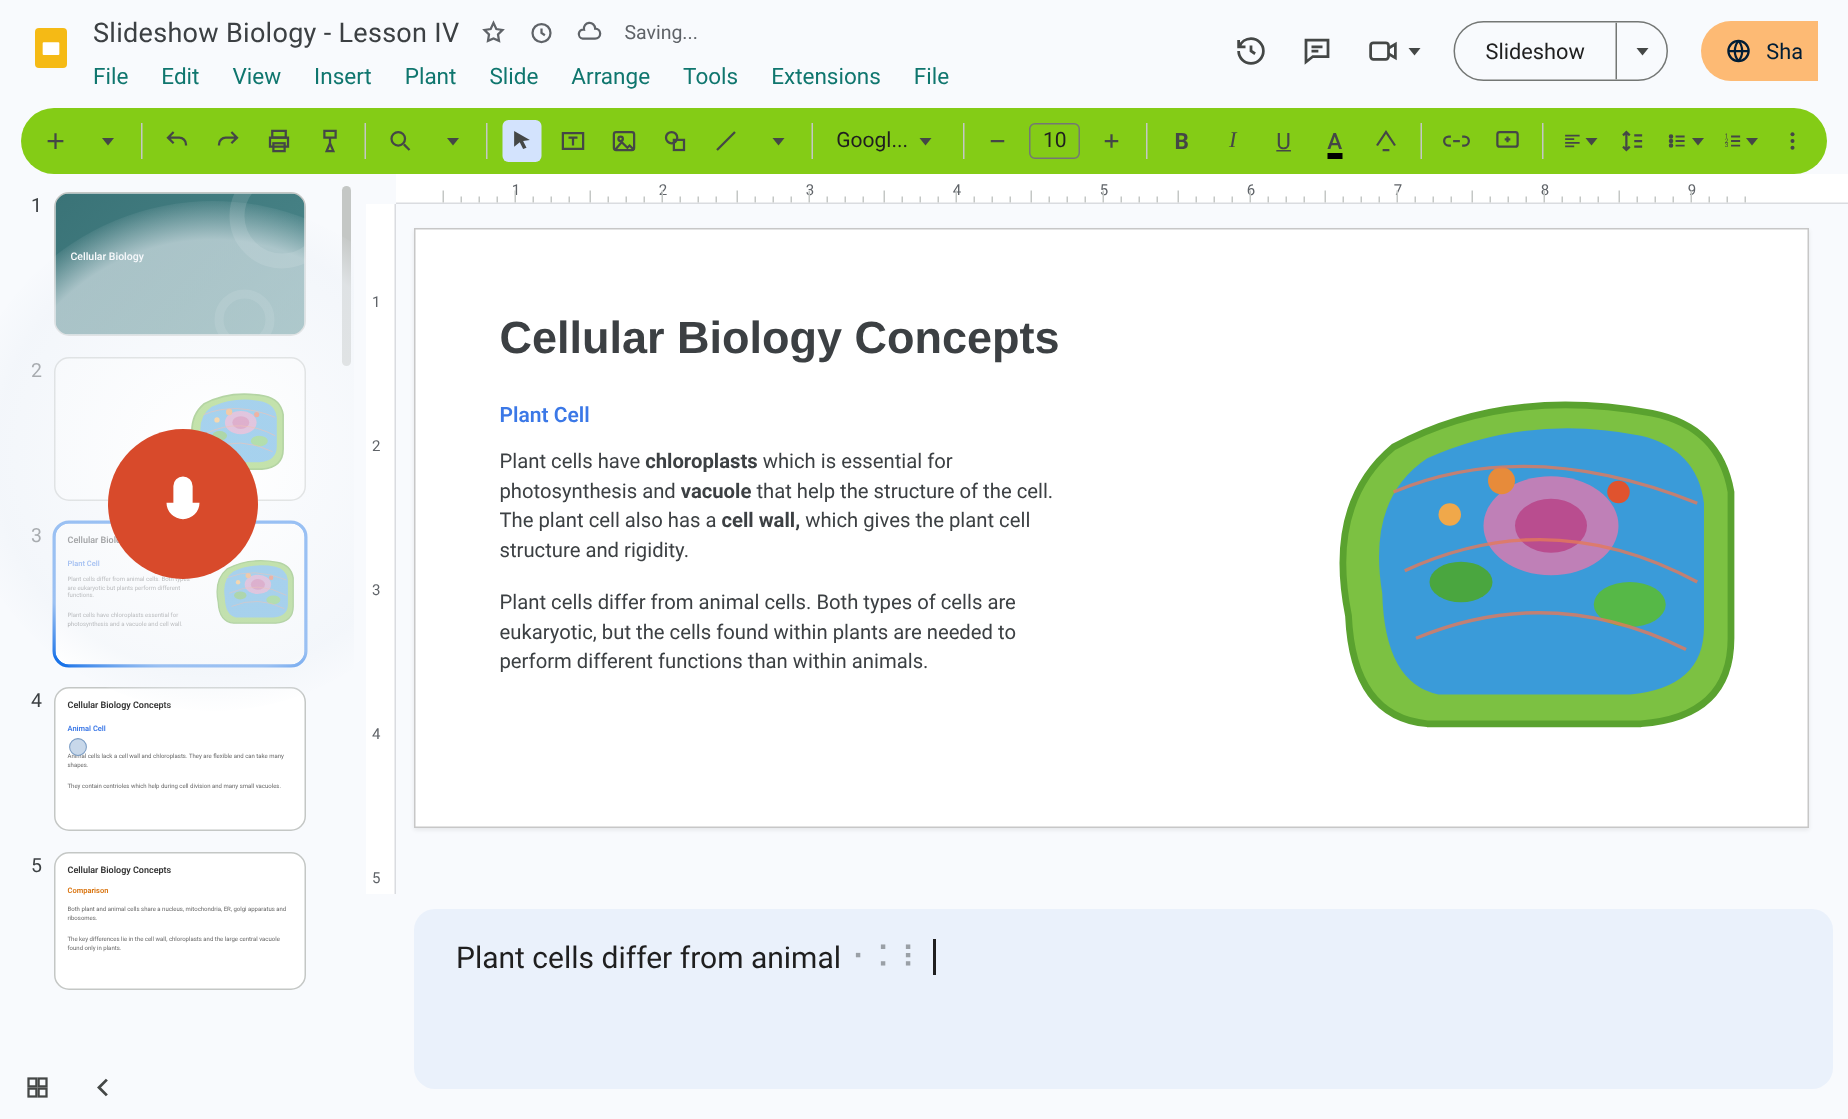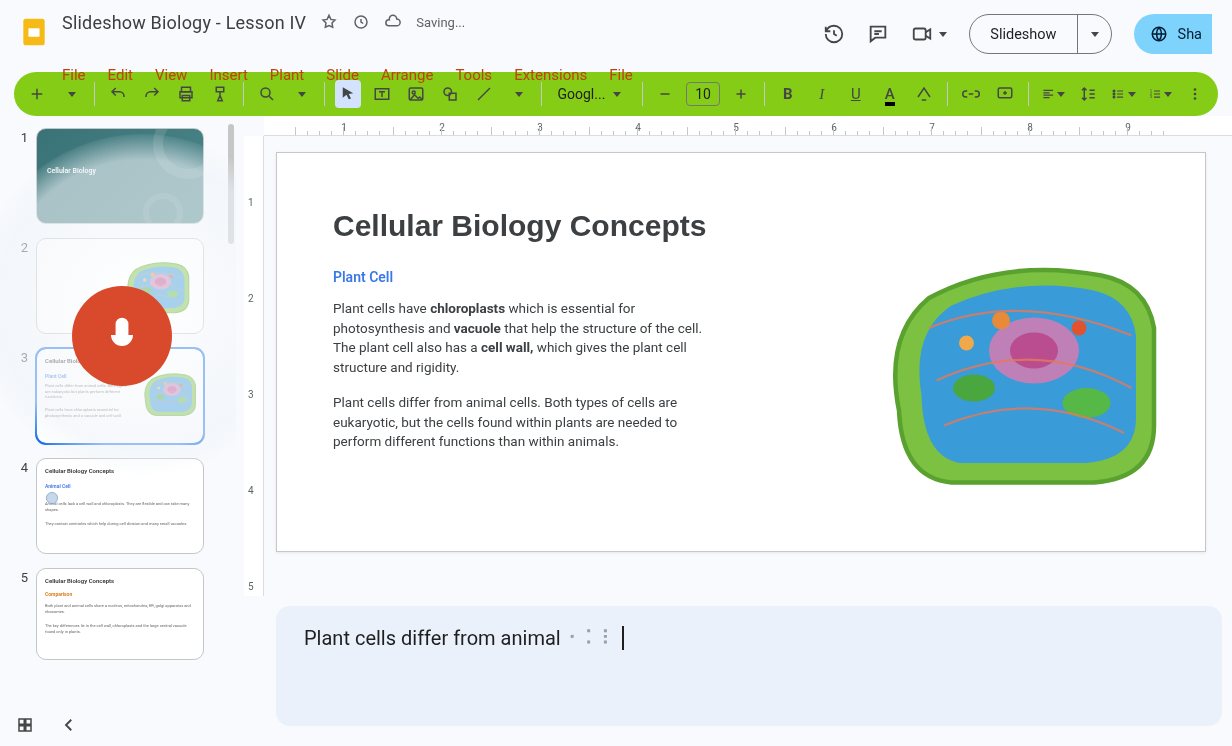--- a/index.html
+++ b/index.html
@@ -15,27 +15,27 @@
   
   .titlebar { display: flex; align-items: flex-start; padding: 8px 14px 0 14px; height: 68px; }
   .logo { width: 40px; height: 40px; display:flex; align-items:center; justify-content:center; margin-top:4px; margin-right:8px;}
   .logo svg { width:32px; height:32px; }
   .doc-area { flex: 0 0 auto; display:flex; flex-direction:column; }
   .doc-row { display:flex; align-items:center; gap:14px; height:28px;}
   .doctitle { font-size:18px; color:#3c4043; letter-spacing:.2px; }
   .title-icon { color:#5f6368; display:flex; align-items:center; }
   .saving { font-size:13px; color:#5f6368; }
   .menubar { display:flex; gap:22px; padding-top:6px;}
-  .menubar span { font-size:15px; color:#c2410c; cursor:pointer;margin-top:24px;}
+  .menubar span { font-size:15px; color:#0f766e; cursor:pointer;}
   .right-controls { margin-left:auto; display:flex; align-items:center; gap:22px; padding-right:6px; padding-top:6px;}
   .rc-icon { color:#444746; display:flex; align-items:center; gap:4px; cursor:pointer;}
   .slideshow-btn { display:flex; align-items:stretch; border:1px solid #747775; border-radius:22px; height:40px; overflow:hidden;}
   .slideshow-btn .label { padding:0 20px; display:flex; align-items:center; font-size:14.5px; color:#1f1f1f;}
   .slideshow-btn .dd { border-left:1px solid #747775; width:34px; display:flex; align-items:center; justify-content:center;}
-  .share-btn { background:#7dd3fc; border-radius:22px 0 0 22px; height:40px; display:flex; align-items:center; padding:0 10px 0 16px; gap:10px; font-size:14.5px; color:#001d35;}
+  .share-btn { background:#fdba74; border-radius:22px 0 0 22px; height:40px; display:flex; align-items:center; padding:0 10px 0 16px; gap:10px; font-size:14.5px; color:#001d35;}
   
   .toolbar { margin:4px 14px 0 14px; background:#84cc16; border-radius:26px; height:44px; display:flex; align-items:center; padding:0 10px; gap:8px;}
   .tb-btn { color:#444746; display:flex; align-items:center; justify-content:center; min-width:26px; height:28px; border-radius:4px; cursor:pointer; padding:0 2px;}
   .tb-btn.active { background:#d3e3fd; }
   .tb-sep { width:1px; height:24px; background:#c4c7c5; margin:0 2px;}
   .font-name { display:flex; align-items:center; gap:6px; min-width:80px; padding:0 6px;}
   .font-name span { font-size:14px; color:#1f1f1f; }
   .font-size-box { border:1px solid #747775; border-radius:4px; width:38px; height:24px; display:flex; align-items:center; justify-content:center; font-size:14px; color:#1f1f1f;}
   .color-A { position:relative; font-weight:500; font-size:15px;}
   .color-A::after{content:""; position:absolute; left:0; right:0; bottom:-3px; height:4px; background:#000;}

